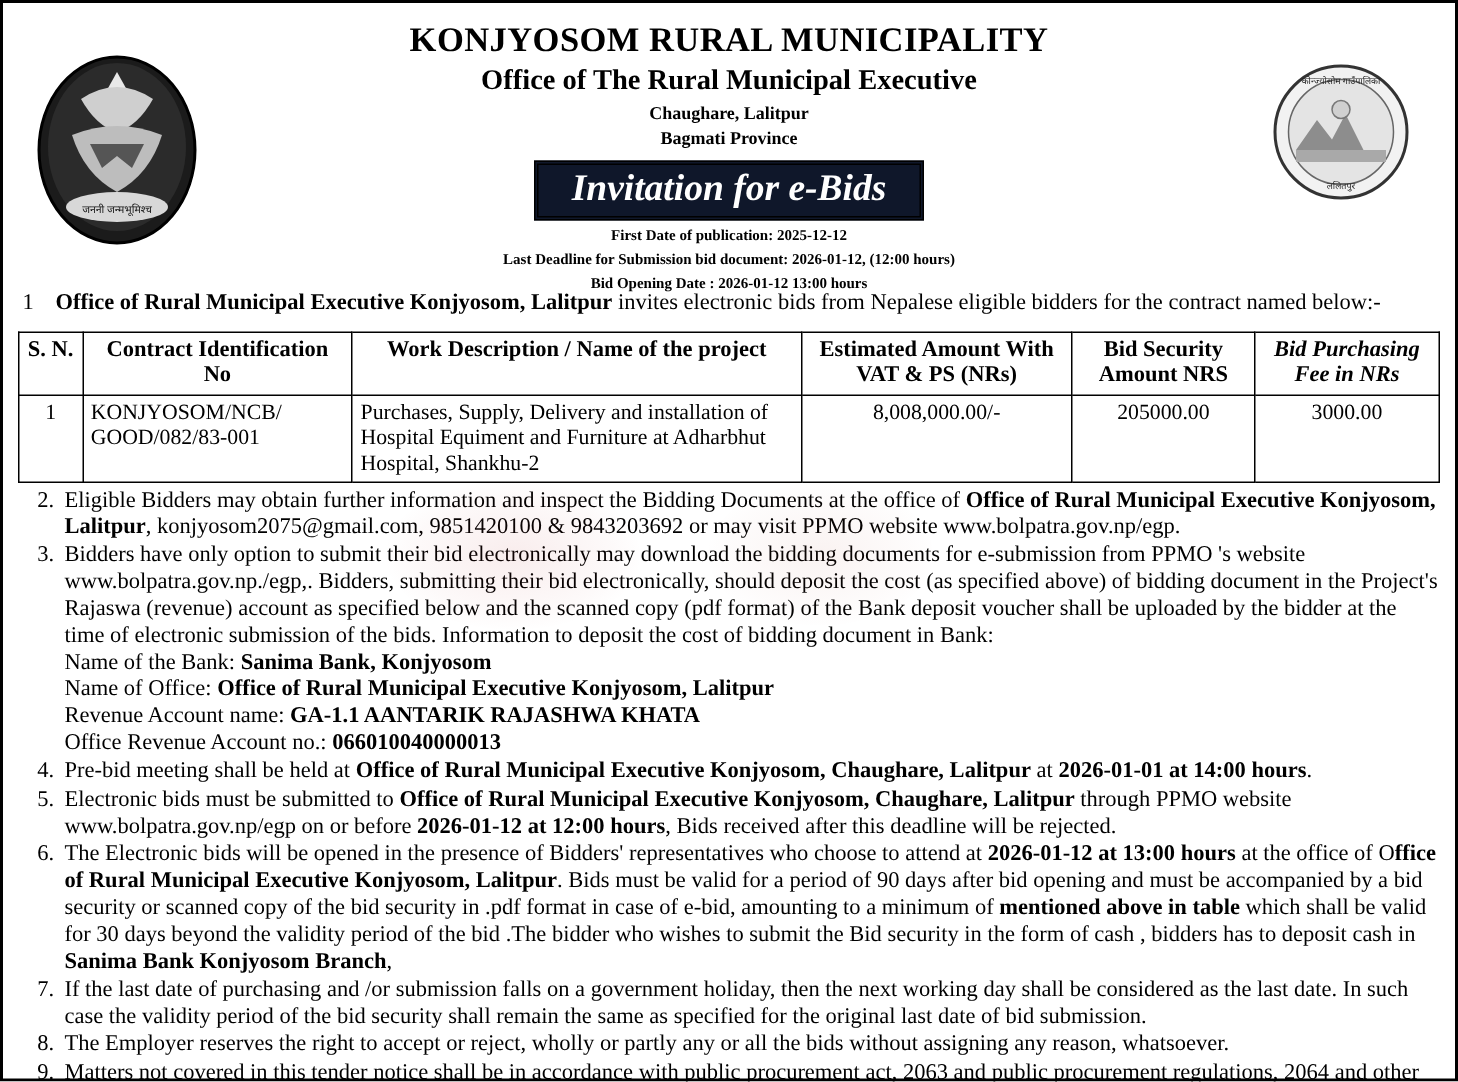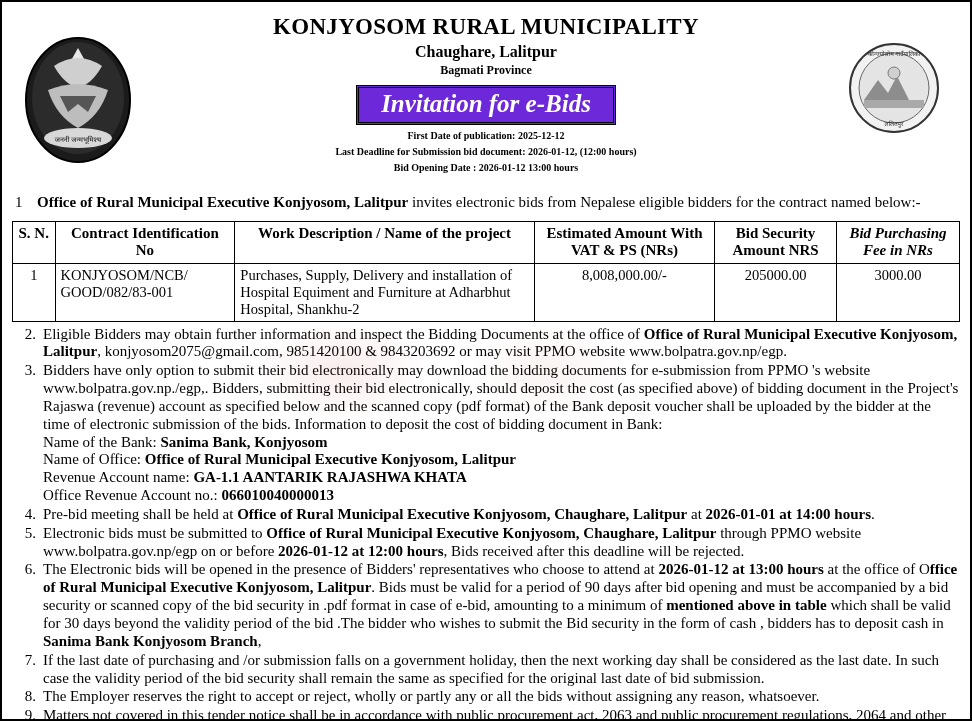--- a/index.html
+++ b/index.html
@@ -51,32 +51,32 @@
     font-weight: bold;
     letter-spacing: .3px;
     margin-top: 6px;
   }
   .office-name {
     font-size: 19px;
     font-weight: bold;
     margin-top: 3px;
   }
   .place {
-    font-size: 16px;
+    font-size: 12px;
     font-weight: bold;
     margin-top: 3px;
   }
   .province {
     font-size: 12px;
     font-weight: bold;
     margin-top: 2px;
   }
   .title-band {
     display: inline-block;
-    background: #6d28d9;
+    background: #0f172a;
     color: #fff;
     font-size: 25px;
     font-weight: bold;
     font-style: italic;
     padding: 2px 22px 4px 22px;
     margin-top: 7px;
     border: 3px double #000;
   }
   .title-wrap { text-align: center; }
   .pub-line {
@@ -195,20 +195,21 @@
       <circle cx="56" cy="48" r="35" fill="#e4e4e4" stroke="#666" stroke-width="1"></circle>
       <path d="M26 60 l14 -20 l10 13 l9 -17 l12 24 z" fill="#8d8d8d"></path>
       <rect x="26" y="60" width="60" height="8" fill="#a9a9a9"></rect>
       <circle cx="56" cy="33" r="6" fill="#d0d0d0" stroke="#777"></circle>
       <text x="56" y="16" font-size="6" text-anchor="middle" fill="#222" font-family="'Liberation Serif', serif">कोन्ज्योसोम गाउँपालिका</text>
       <text x="56" y="86" font-size="6" text-anchor="middle" fill="#222" font-family="'Liberation Serif', serif">ललितपुर</text>
     </svg>
 
     <div class="head-center">
       <div class="org-name">KONJYOSOM RURAL MUNICIPALITY</div>
+      <div class="office-name">Office of The Rural Municipal Executive</div>
       <div class="place">Chaughare, Lalitpur</div>
       <div class="province">Bagmati Province</div>
       <div class="title-wrap">
         <div class="title-band">Invitation for e-Bids</div>
       </div>
       <div class="pub-line">First Date of publication: 2025-12-12</div>
       <div class="pub-line">Last Deadline for Submission bid document: 2026-01-12, (12:00 hours)</div>
       <div class="pub-line">Bid Opening Date : 2026-01-12 13:00 hours</div>
     </div>
   </div>

